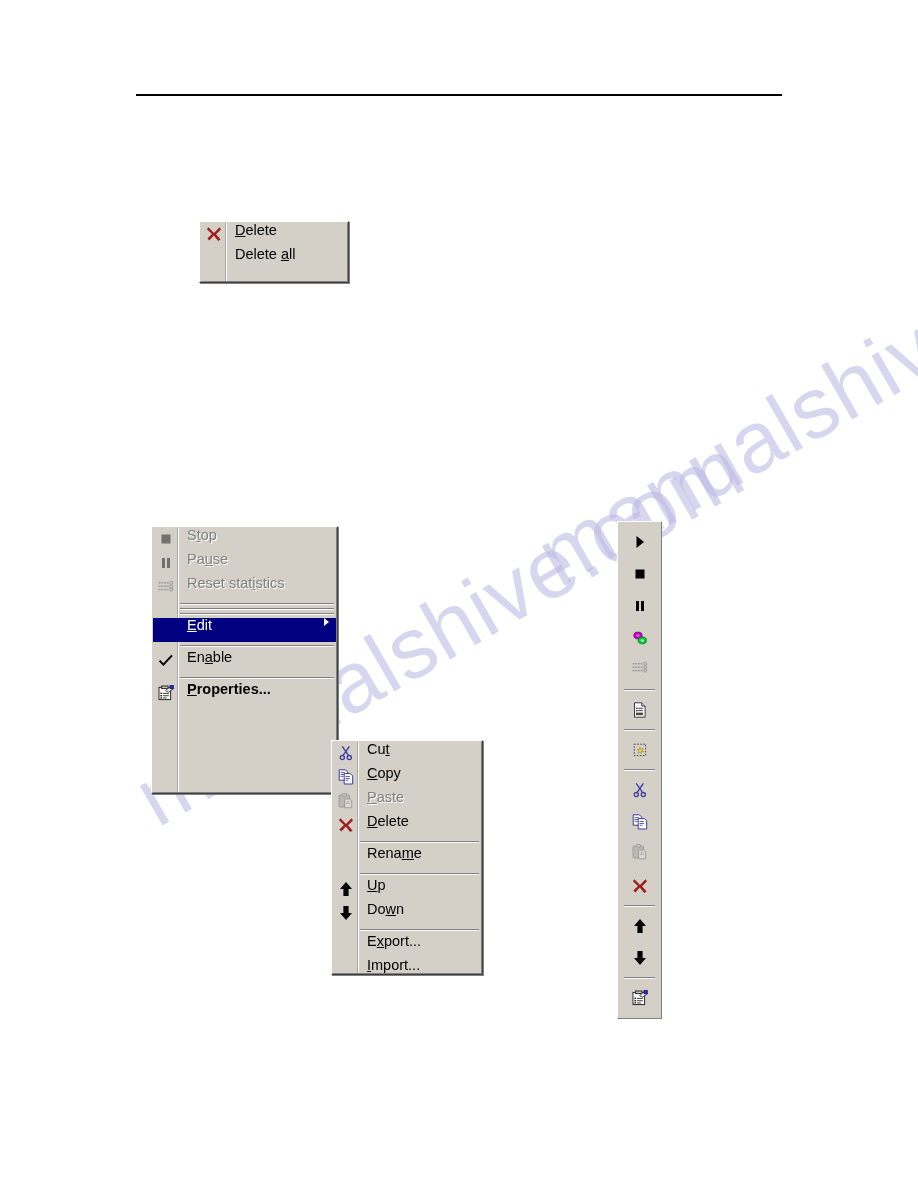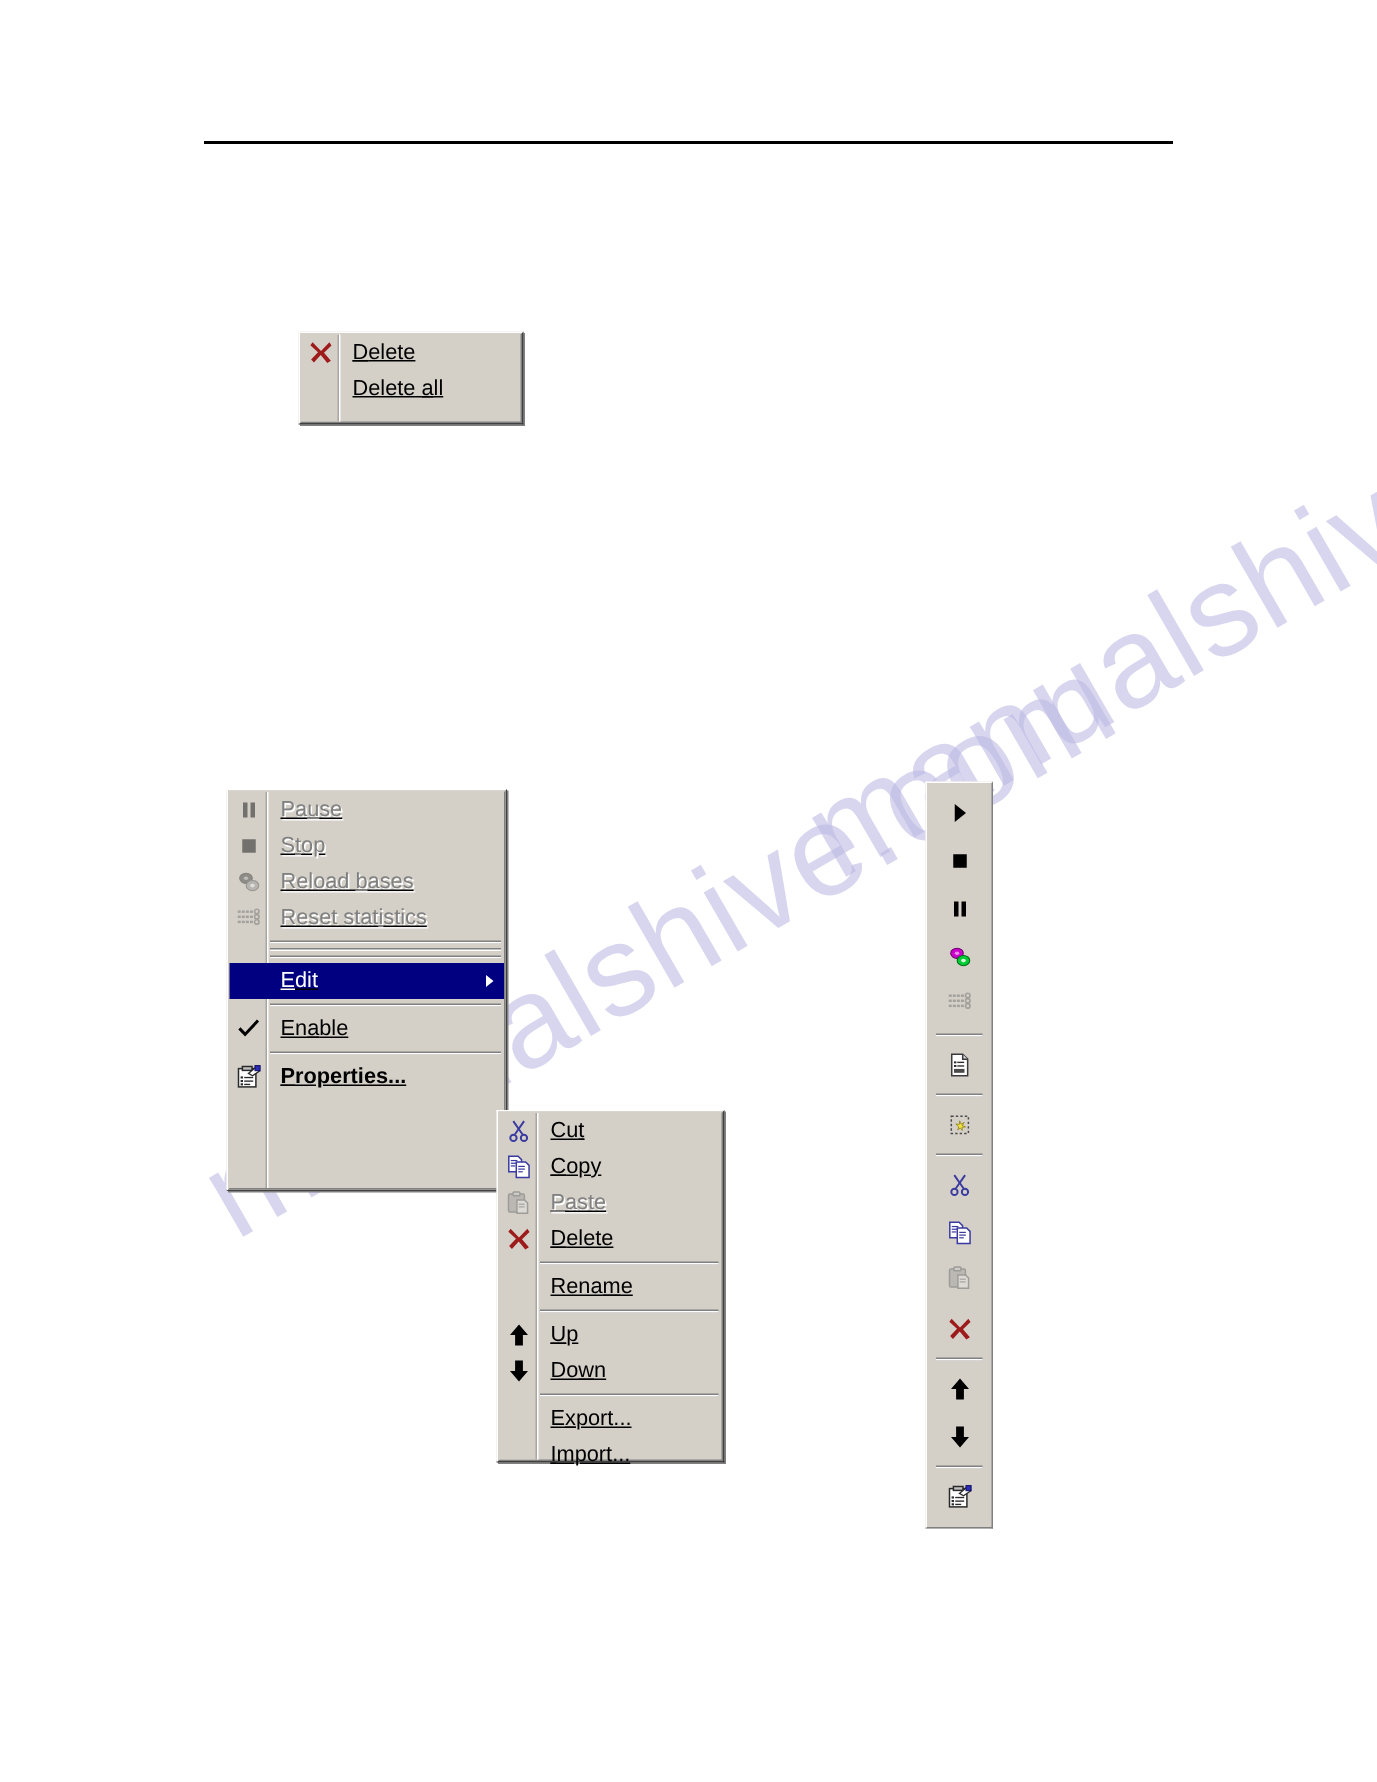--- a/index.html
+++ b/index.html
@@ -80,26 +80,25 @@
     left: 0; top: 0; bottom: 0;
     width: 25px;
     background: #d4d0c8;
     border-right: 1px solid #ffffff;
     box-shadow: -1px 0 0 0 #a9a5a0 inset;
   }
 
   .mi {
     position: relative;
     display: flex;
-    align-items: center;
+    align-items: flex-start;
     height: 24px;
     padding: 0;
     cursor: default;
     z-index: 2;
-    text-decoration: underline;
   }
   .mi .ico {
     width: 26px;
     min-width: 26px;
     height: 22px;
     display: flex;
     align-items: center;
     justify-content: center;
     position: relative;
   }
@@ -204,49 +203,36 @@
 </div>
 
 <div id="main-menu" class="menu">
   <div class="menu-inner">
       <div class="gutter"></div>
       <div class="items">
         <div class="mi disabled">
           <span class="ico">
             <span class="ic dim" style="display:inline-flex">
               <svg class="ic" width="18" height="18" viewBox="0 0 18 18">
+                <rect x="4.5" y="4.5" width="9" height="9" fill="#000"></rect>
+              </svg>
+            </span>
+          </span>
+          <span class="lbl">S<span class="u">t</span>op</span>
+        </div>
+        <div class="mi disabled">
+          <span class="ico">
+            <span class="ic dim" style="display:inline-flex">
+              <svg class="ic" width="18" height="18" viewBox="0 0 18 18">
                 <rect x="5" y="4" width="3" height="10" fill="#000"></rect>
                 <rect x="10" y="4" width="3" height="10" fill="#000"></rect>
               </svg>
             </span>
           </span>
           <span class="lbl">Pa<span class="u">u</span>se</span>
-        </div>
-        <div class="mi disabled">
-          <span class="ico">
-            <span class="ic dim" style="display:inline-flex">
-              <svg class="ic" width="18" height="18" viewBox="0 0 18 18">
-                <rect x="4.5" y="4.5" width="9" height="9" fill="#000"></rect>
-              </svg>
-            </span>
-          </span>
-          <span class="lbl">S<span class="u">t</span>op</span>
-        </div>
-        <div class="mi disabled">
-          <span class="ico">
-            <span class="ic dim" style="display:inline-flex">
-              <svg class="ic" width="18" height="18" viewBox="0 0 18 18">
-                <ellipse cx="7" cy="6.5" rx="4.2" ry="3.4" fill="#cc00cc" stroke="#6a006a" stroke-width=".7"></ellipse>
-                <ellipse cx="7" cy="6.5" rx="1.5" ry="1.1" fill="#ffffff" opacity=".55"></ellipse>
-                <ellipse cx="11.3" cy="11.4" rx="4.2" ry="3.4" fill="#00cc33" stroke="#046b1c" stroke-width=".7"></ellipse>
-                <ellipse cx="11.3" cy="11.4" rx="1.6" ry="1.2" fill="#d8f7d8"></ellipse>
-              </svg>
-            </span>
-          </span>
-          <span class="lbl">Reload <span class="u">b</span>ases</span>
         </div>
         <div class="mi disabled">
           <span class="ico">
             <span class="ic dim" style="display:inline-flex">
               <svg class="ic" width="18" height="18" viewBox="0 0 18 18">
                 <g fill="#6e6a63">
                   <rect x="1.5" y="4" width="2" height="1.6"></rect>
                   <rect x="4.2" y="4" width="2" height="1.6"></rect>
                   <rect x="6.9" y="4" width="2" height="1.6"></rect>
                   <rect x="9.6" y="4" width="2" height="1.6"></rect>

